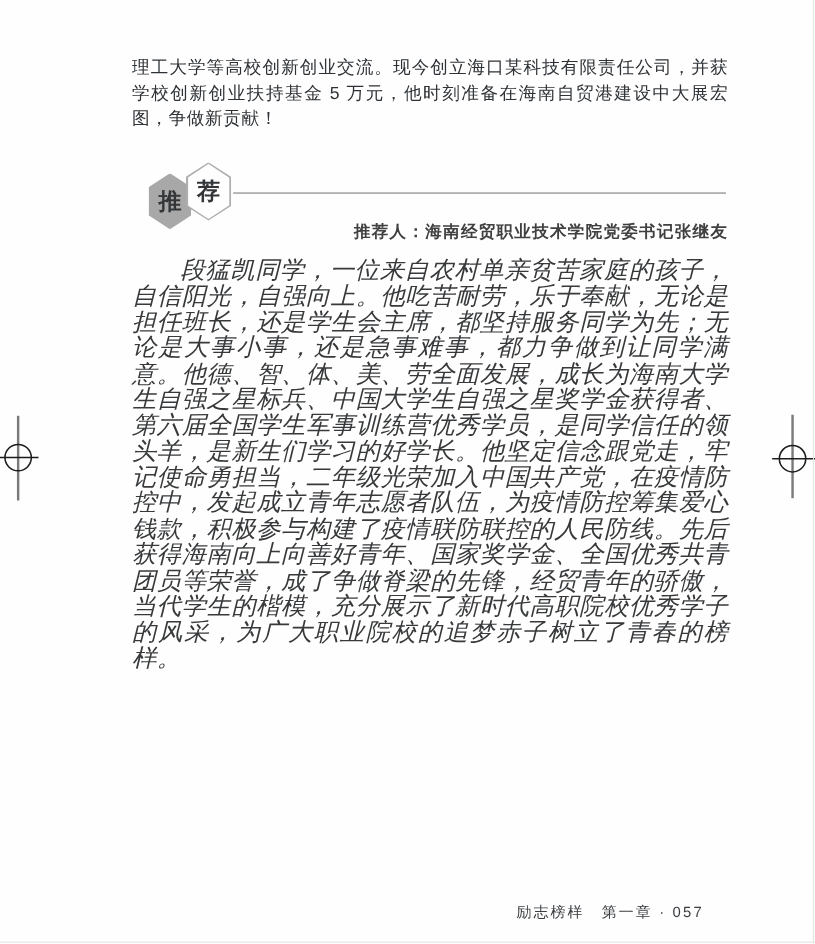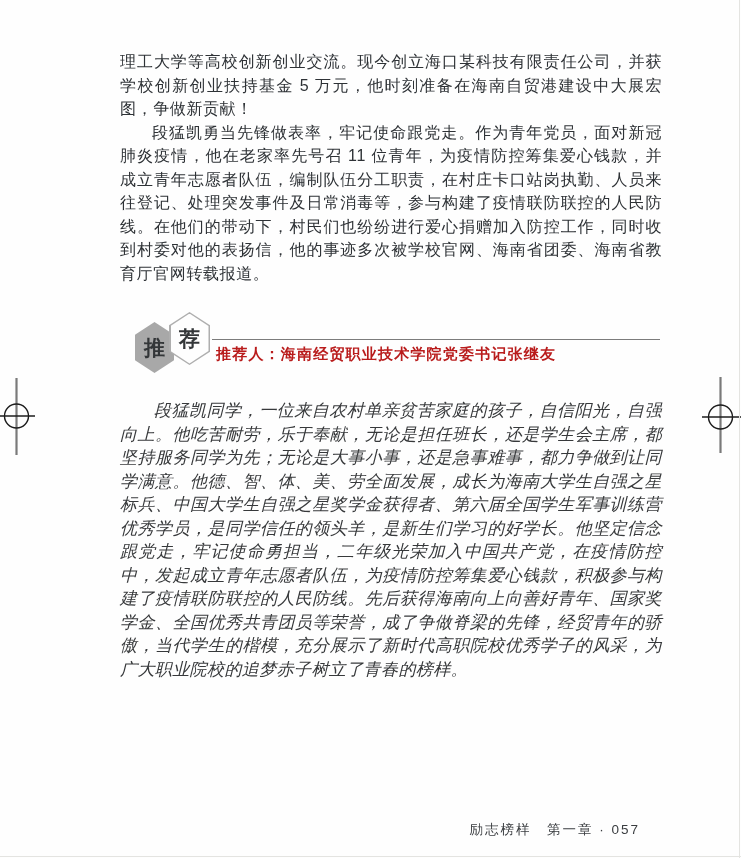--- a/index.html
+++ b/index.html
@@ -53,28 +53,28 @@
   .hex-inner {
     position: absolute; left: 1.5px; top: 1.5px; right: 1.5px; bottom: 1.5px;
     background: #fefefe; display: flex; align-items: center; justify-content: center;
   }
   .hex-char {
     font-size: 21px; font-weight: bold; color: #333638;
     font-family: "Liberation Serif", serif;
   }
   .rec-rule { position: absolute; left: 92px; right: 2px; top: 30px; border-top: 1px solid #7c7c7c; }
   .recommender {
-    position: absolute; left: 96px; right: 0; top: 36px;
-    text-align: left; font-weight: bold; font-size: 15px;
-    letter-spacing: 1.2px; color: #b91c1c;
+    position: absolute; left: 96px; right: 0; top: 56px;
+    text-align: right; font-weight: bold; font-size: 15px;
+    letter-spacing: 1.2px; color: #404040;
   }
 
   .rec-body {
     margin-top: 12px;
-    font-size: 17px;
+    font-size: 22px;
     line-height: 23.5px;
     letter-spacing: 0.4px;
     text-align: justify;
     text-justify: inter-character;
     text-indent: 2em;
     font-style: italic;
     font-family: "DejaVu Serif", "Liberation Serif", serif;
     color: #37393b;
   }
 
@@ -106,21 +106,20 @@
       <line x1="4" y1="47" x2="43" y2="47" stroke="#1c1c1c" stroke-width="1.4"></line>
       <circle cx="22.5" cy="47" r="12" fill="none" stroke="#1c1c1c" stroke-width="1.4"></circle>
     </svg>
   </div>
 
   <div class="content">
 
     <p class="para">理工大学等高校创新创业交流。现今创立海口某科技有限责任公司，并获学校创新创业扶持基金 5 万元，他时刻准备在海南自贸港建设中大展宏图，争做新贡献！</p>
 
 
-    <p class="para indent">段猛凯勇当先锋做表率，牢记使命跟党走。作为青年党员，面对新冠肺炎疫情，他在老家率先号召 11 位青年，为疫情防控筹集爱心钱款，并成立青年志愿者队伍，编制队伍分工职责，在村庄卡口站岗执勤、人员来往登记、处理突发事件及日常消毒等，参与构建了疫情联防联控的人民防线。在他们的带动下，村民们也纷纷进行爱心捐赠加入防控工作，同时收到村委对他的表扬信，他的事迹多次被学校官网、海南省团委、海南省教育厅官网转载报道。</p>
 
 
     <div class="rec-header">
       <div class="hex hex-gray">
         <span class="hex-char">推</span>
       </div>
       <div class="hex hex-white">
         <span class="hex-inner">
           <span class="hex-char">荐</span>
         </span>

